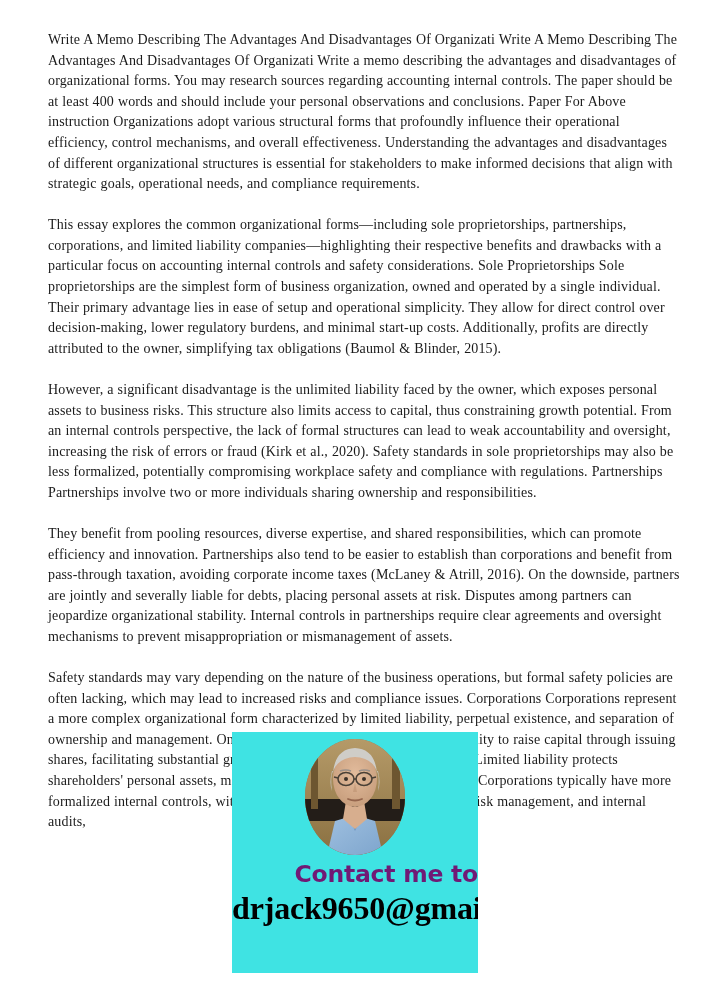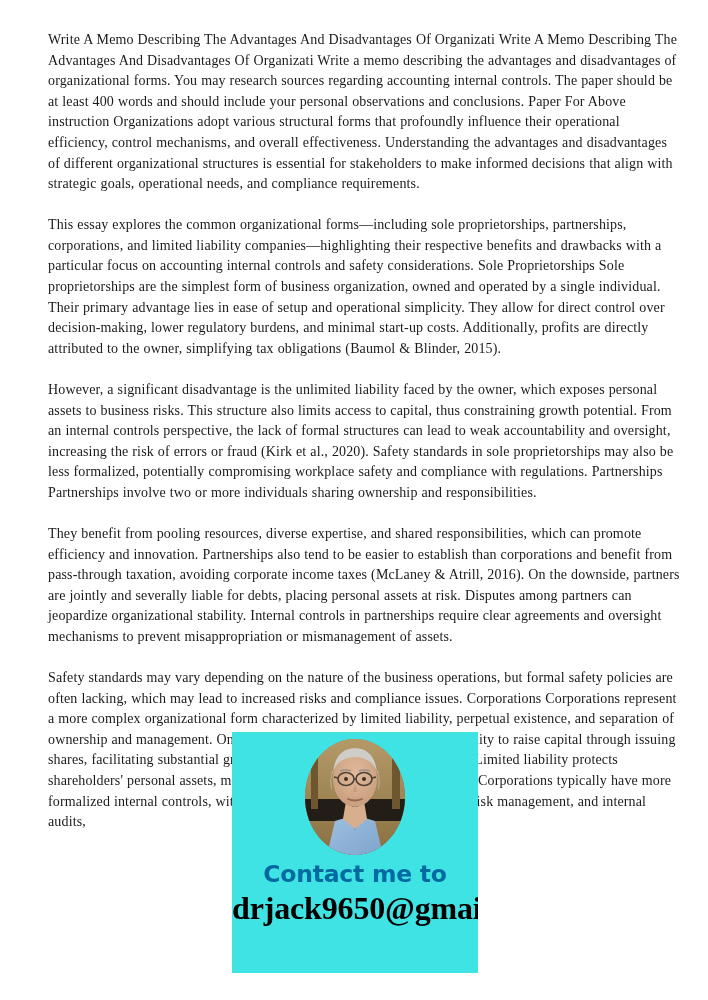--- a/index.html
+++ b/index.html
@@ -65,26 +65,26 @@
     overflow: hidden;
     position: relative;
     background: #8d7a55;
     flex: none;
   }
   #promo-avatar .av-svg { display: block; width: 100%; height: 100%; }
 
   #promo-lines {
     margin-top: 4px;
     width: 100%;
-    text-align: center;
+    text-align: right;
     font-family: "DejaVu Sans", "Liberation Sans", sans-serif;
     font-weight: bold;
     font-size: 23.5px;
     line-height: 30px;
-    color: #0369a1;
+    color: #701a75;
     letter-spacing: -0.01em;
   }
   #promo-lines .pl { display: block; }
 
   #promo-email {
     margin-top: 5px;
     width: 100%;
     text-align: center;
     font-family: "Liberation Serif", "DejaVu Serif", serif;
     font-weight: bold;

